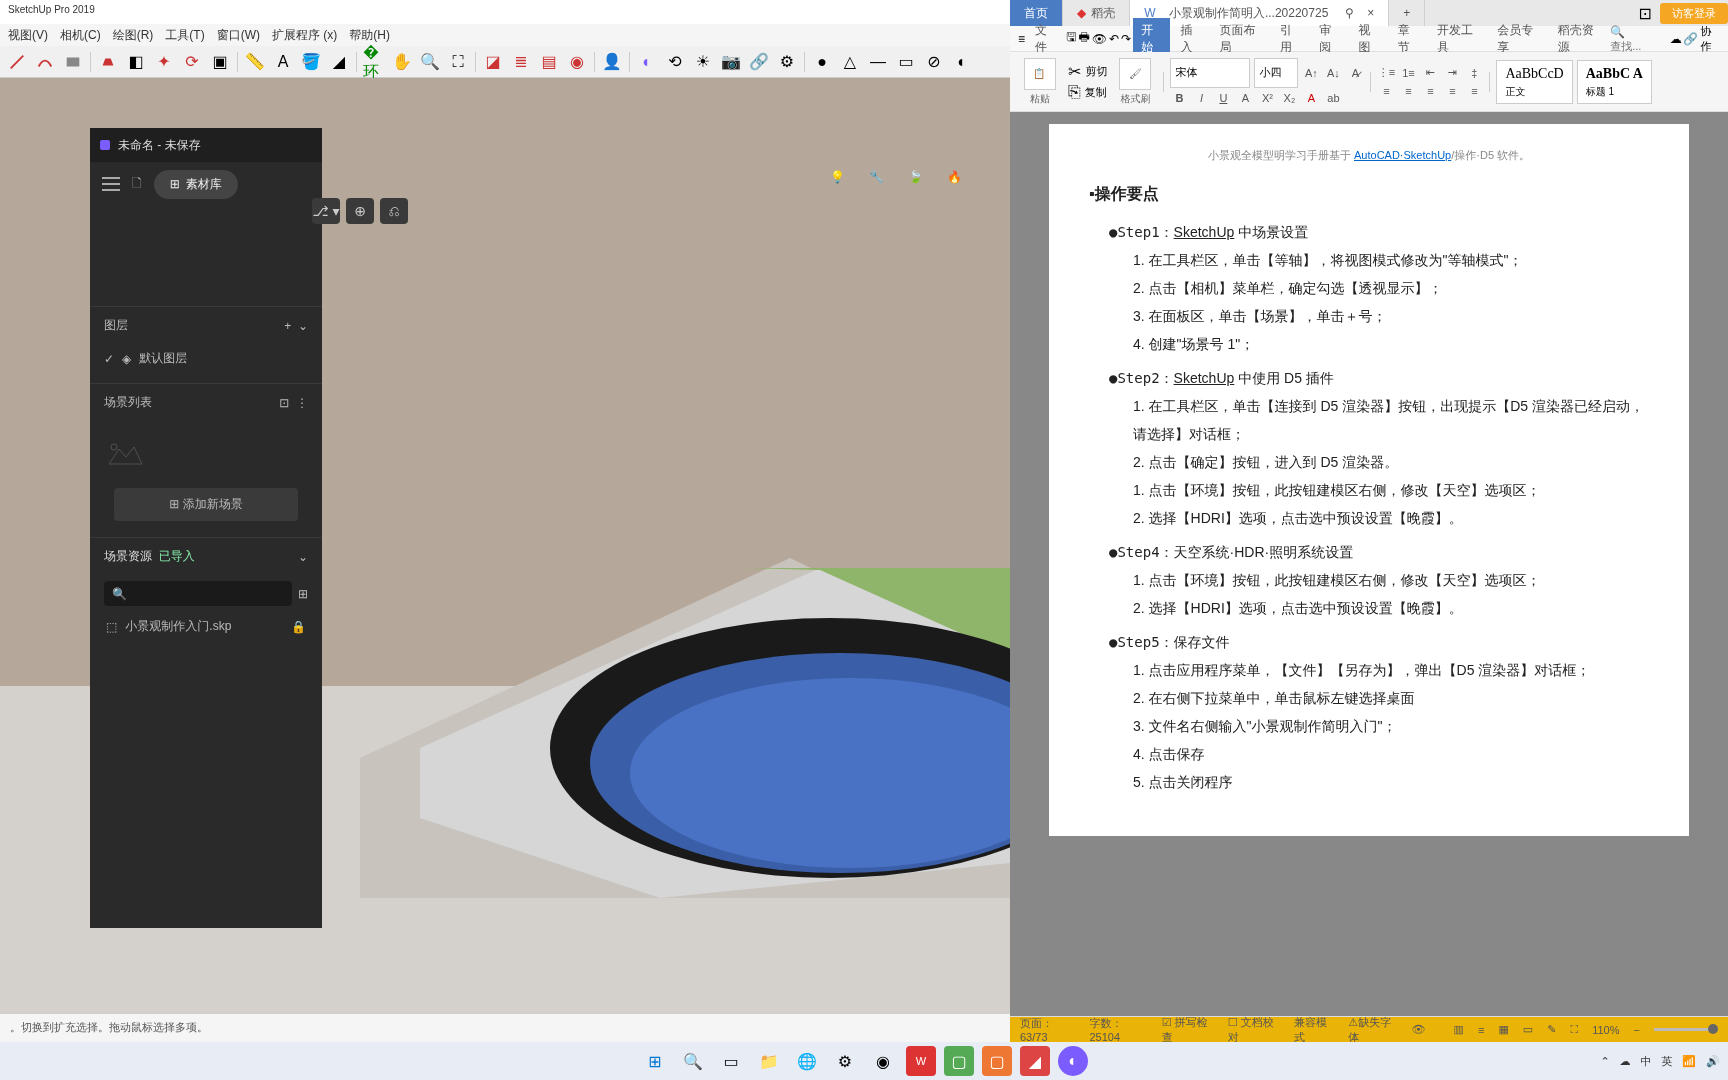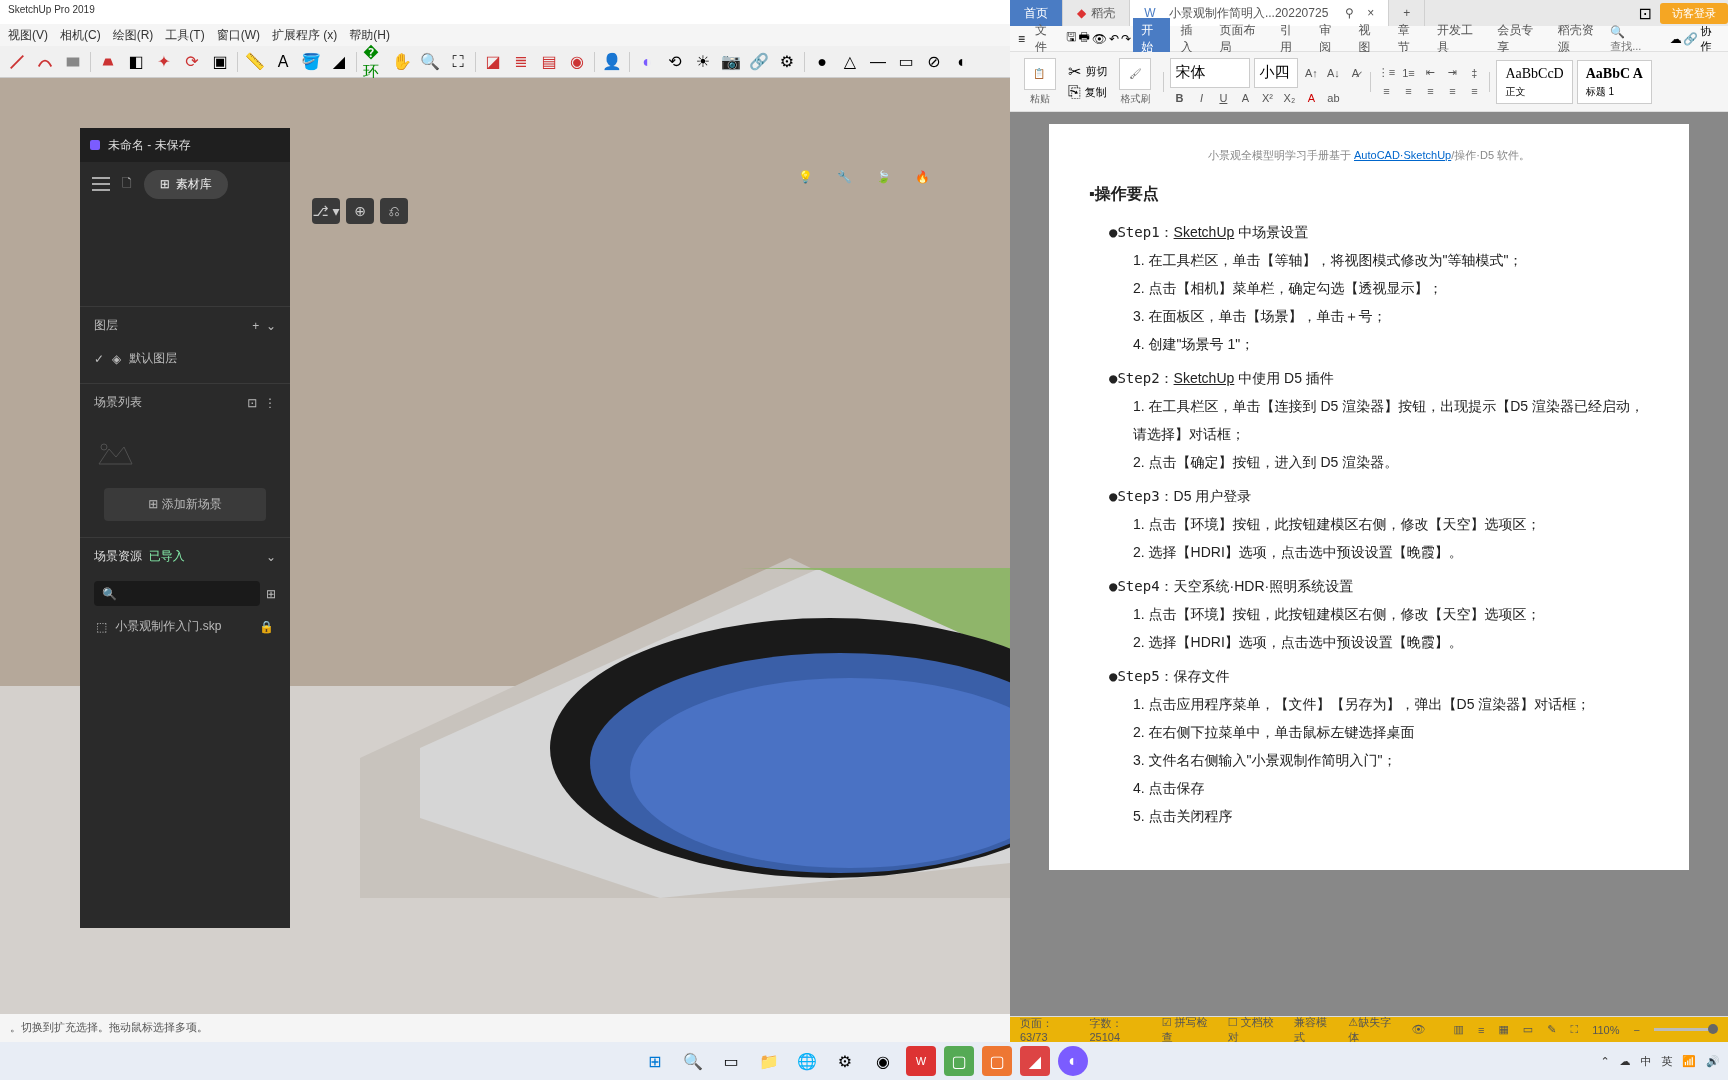--- a/index.html
+++ b/index.html
@@ -5,21 +5,21 @@
 *{margin:0;padding:0;box-sizing:border-box;font-family:"Microsoft YaHei",sans-serif}
 body{width:1728px;height:1080px;overflow:hidden;background:#f0f0f0;position:relative}
 .sketchup{position:absolute;left:0;top:0;width:1010px;height:1042px;background:#fff}
 .su-title{height:24px;background:#fff;color:#333;font-size:10px;padding:4px 8px}
 .su-menu{height:22px;background:#f5f5f5;display:flex;gap:12px;padding:0 8px;font-size:12px;align-items:center;color:#333}
 .su-toolbar{height:32px;background:#f0f0f0;display:flex;gap:6px;padding:4px 6px;align-items:center;border-bottom:1px solid #ccc}
 .tb-ico{width:22px;height:22px;display:flex;align-items:center;justify-content:center;cursor:pointer}
 .tb-ico svg{width:18px;height:18px}
 .vp-wrap{position:absolute;left:0;top:78px;right:0;bottom:28px;background:linear-gradient(#b5a89a 0%,#b5a89a 65%,#d4d0cc 65%,#d4d0cc 100%)}
 .pool{position:absolute;left:360px;top:420px;width:700px;height:400px}
-.d5-panel{position:absolute;left:80px;top:128px;width:210px;height:800px;background:#2a2a2a;color:#bbb;font-size:12px}
+.d5-panel{position:absolute;left:90px;top:128px;width:232px;height:800px;background:#2a2a2a;color:#bbb;font-size:12px}
 .d5-head{height:34px;background:#1f1f1f;display:flex;align-items:center;gap:8px;padding:0 10px;color:#ddd}
 .d5-head .dot{width:10px;height:10px;background:#7b5cff;border-radius:2px}
 .d5-bar{height:44px;display:flex;align-items:center;gap:12px;padding:0 12px}
 .d5-bar .ham{width:18px;height:14px;display:flex;flex-direction:column;justify-content:space-between}
 .d5-bar .ham span{height:2px;background:#aaa}
 .mat-btn{background:#444;border-radius:18px;padding:6px 16px;display:flex;gap:6px;align-items:center;color:#eee}
 .d5-sec{padding:10px 14px;border-top:1px solid #3a3a3a}
 .d5-sec-h{display:flex;justify-content:space-between;align-items:center;margin-bottom:10px}
 .scene-icon{width:40px;height:30px;margin:18px auto 10px;opacity:.4}
 .add-scene{background:#3a3a3a;border-radius:4px;padding:8px;text-align:center;margin:6px 10px}
@@ -36,21 +36,21 @@
 .wtab.doc{background:#fff}
 .wps-ribbon-tabs{height:26px;display:flex;align-items:center;gap:2px;padding:0 8px;font-size:12px;background:#f8f8f8;border-bottom:1px solid #e0e0e0}
 .rtab{padding:4px 8px;color:#555}
 .rtab.active{background:#4a7cc4;color:#fff}
 .ribbon{height:60px;background:#f5f5f5;display:flex;align-items:center;padding:4px 8px;gap:6px;border-bottom:1px solid #ddd}
 .r-grp{display:flex;flex-direction:column;align-items:center;gap:2px;padding:0 6px;font-size:10px;color:#666}
 .r-btn-lg{width:32px;height:32px;border:1px solid #ccc;background:#fff;display:flex;align-items:center;justify-content:center}
 .r-cluster{display:flex;flex-direction:column;gap:2px}
 .r-row{display:flex;gap:4px;align-items:center}
 .r-sm{width:18px;height:16px;font-size:11px;display:flex;align-items:center;justify-content:center;color:#555}
-.font-sel{width:80px;height:18px;border:1px solid #ccc;font-size:15px;padding:14px 4px;background:#fff}
+.font-sel{width:80px;height:18px;border:1px solid #ccc;font-size:11px;padding:14px 4px;background:#fff}
 .style-box{border:1px solid #ccc;padding:4px 8px;font-size:14px;background:#fff}
 .doc-area{flex:1;background:#888;overflow:hidden;position:relative}
 .page{width:640px;background:#fff;margin:12px auto;padding:20px 40px 40px;font-size:14px;line-height:2.0;color:#222}
 .page .breadcrumb{font-size:11px;color:#888;text-align:center;margin-bottom:12px}
 .page h3{font-size:16px;font-weight:bold;margin:8px 0}
 .step{margin-left:20px;margin-top:6px}
 .step-lbl{font-family:consolas,monospace}
 .li{margin-left:44px}
 .wps-status{height:26px;background:#eab308;border-top:1px solid #ddd;display:flex;align-items:center;gap:14px;padding:0 10px;font-size:11px;color:#555}
 .taskbar{position:absolute;left:0;right:0;bottom:0;height:38px;background:#e8edf5;display:flex;align-items:center;justify-content:center;gap:8px}
@@ -337,21 +337,20 @@
       <div class="step"><span class="step-lbl">●Step1：</span><span class="u">SketchUp</span><span> 中场景设置</span></div>
       <div class="li">1. 在工具栏区，单击【等轴】，将视图模式修改为"等轴模式"；</div>
       <div class="li">2. 点击【相机】菜单栏，确定勾选【透视显示】；</div>
       <div class="li">3. 在面板区，单击【场景】，单击＋号；</div>
       <div class="li">4. 创建"场景号 1"；</div>
 
       <div class="step"><span class="step-lbl">●Step2：</span><span class="u">SketchUp</span><span> 中使用 D5 插件</span></div>
       <div class="li">1. 在工具栏区，单击【连接到 D5 渲染器】按钮，出现提示【D5 渲染器已经启动，请选择】对话框；</div>
       <div class="li">2. 点击【确定】按钮，进入到 D5 渲染器。</div>
 
-      <div class="step"><span class="step-lbl">●Step3：</span><span>D5 用户登录</span></div>
       <div class="li">1. 点击【环境】按钮，此按钮建模区右侧，修改【天空】选项区；</div>
       <div class="li">2. 选择【HDRI】选项，点击选中预设设置【晚霞】。</div>
 
       <div class="step"><span class="step-lbl">●Step4：</span><span>天空系统·HDR·照明系统设置</span></div>
       <div class="li">1. 点击【环境】按钮，此按钮建模区右侧，修改【天空】选项区；</div>
       <div class="li">2. 选择【HDRI】选项，点击选中预设设置【晚霞】。</div>
 
       <div class="step"><span class="step-lbl">●Step5：</span><span>保存文件</span></div>
       <div class="li">1. 点击应用程序菜单，【文件】【另存为】，弹出【D5 渲染器】对话框；</div>
       <div class="li">2. 在右侧下拉菜单中，单击鼠标左键选择桌面</div>

